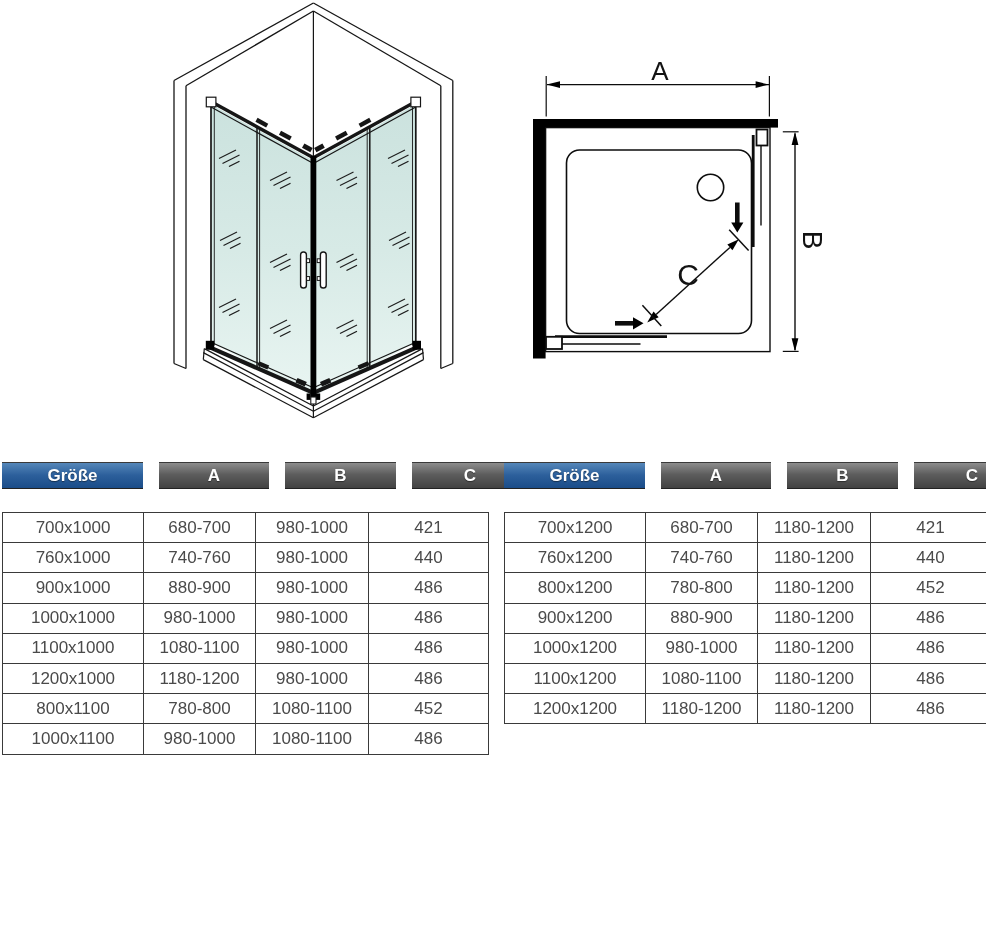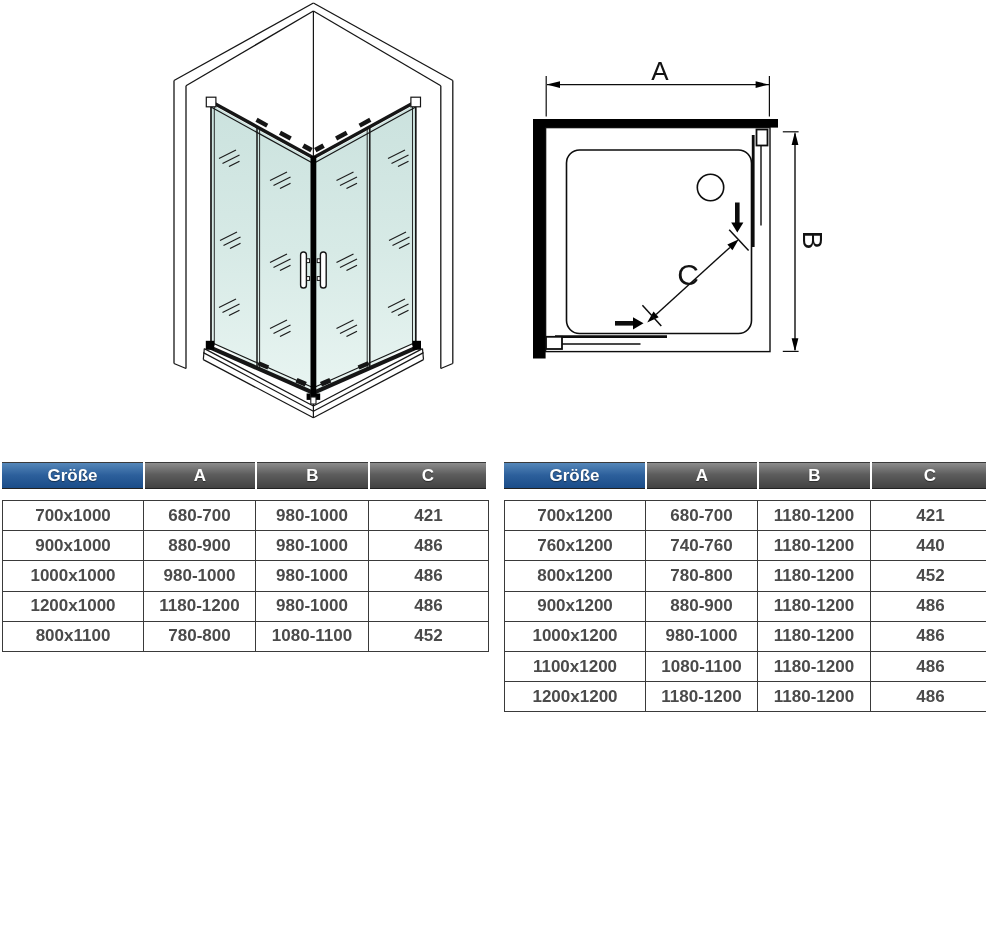--- a/index.html
+++ b/index.html
@@ -7,28 +7,28 @@
           font-family:"Liberation Sans",sans-serif;}
   svg{display:block;}
   .diagram{position:absolute;}
   #iso-view{left:160px;top:0;}
   #plan-view{left:500px;top:40px;}
   .dim-label{font-family:"Liberation Sans",sans-serif;fill:#121212;}
   
   .size-table{position:absolute;top:462px;}
   .size-table.left{left:2px;}
   .size-table.right{left:504px;}
-  .thead{display:flex;gap:2px;height:27px;}
+  .thead{display:flex;gap:16px;height:27px;}
   .hc{display:flex;align-items:center;justify-content:center;color:#ffffff;
       font-weight:bold;font-size:17px;text-shadow:0 1px 1px rgba(0,0,0,0.45);
       border-top:1px solid #3a3a3a;border-bottom:1px solid #222;box-sizing:border-box;}
   .hc.size{width:141px;background:linear-gradient(180deg,#5587b9 0%,#2d609c 48%,#1a4c88 100%);}
   .hc.abc{background:linear-gradient(180deg,#8d8d8d 0%,#5d5d5d 46%,#424242 100%);}
   .hc.a{width:110px;} .hc.b{width:111px;} .hc.c{width:116px;}
-  .tbody-table{border-collapse:collapse;table-layout:fixed;margin-top:11px;width:486px;font-weight:bold;}
+  .tbody-table{border-collapse:collapse;table-layout:fixed;margin-top:23px;width:486px;}
   .tbody-table td{border:1.5px solid #3a3a3a;height:29.2px;padding:0;text-align:center;
                   vertical-align:middle;font-size:17px;color:#4a4a4a;background:#fff;}
 </style>
 </head>
 <body>
 
 <div class="canvas">
 
   <svg id="iso-view" class="diagram" width="310" height="430" viewBox="160 0 310 430">
     <defs>
@@ -167,42 +167,60 @@
           <col style="width:120px">
         </colgroup>
       <tbody>
           <tr>
             <td>700x1000</td>
             <td>680-700</td>
             <td>980-1000</td>
             <td>421</td>
           </tr>
           <tr>
+            <td>760x1000</td>
+            <td>740-760</td>
+            <td>980-1000</td>
+            <td>440</td>
+          </tr>
+          <tr>
             <td>900x1000</td>
             <td>880-900</td>
             <td>980-1000</td>
             <td>486</td>
           </tr>
           <tr>
             <td>1000x1000</td>
             <td>980-1000</td>
             <td>980-1000</td>
             <td>486</td>
           </tr>
           <tr>
+            <td>1100x1000</td>
+            <td>1080-1100</td>
+            <td>980-1000</td>
+            <td>486</td>
+          </tr>
+          <tr>
             <td>1200x1000</td>
             <td>1180-1200</td>
             <td>980-1000</td>
             <td>486</td>
           </tr>
           <tr>
             <td>800x1100</td>
             <td>780-800</td>
             <td>1080-1100</td>
             <td>452</td>
+          </tr>
+          <tr>
+            <td>1000x1100</td>
+            <td>980-1000</td>
+            <td>1080-1100</td>
+            <td>486</td>
           </tr>
         </tbody>
     </table>
   </div>
 
   <div class="size-table right">
     <div class="thead">
       <div class="hc size">Größe</div>
       <div class="hc abc a">A</div>
       <div class="hc abc b">B</div>

